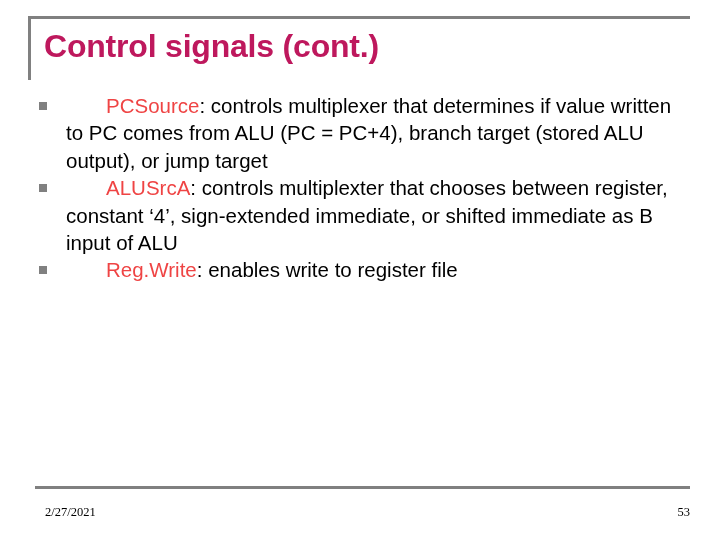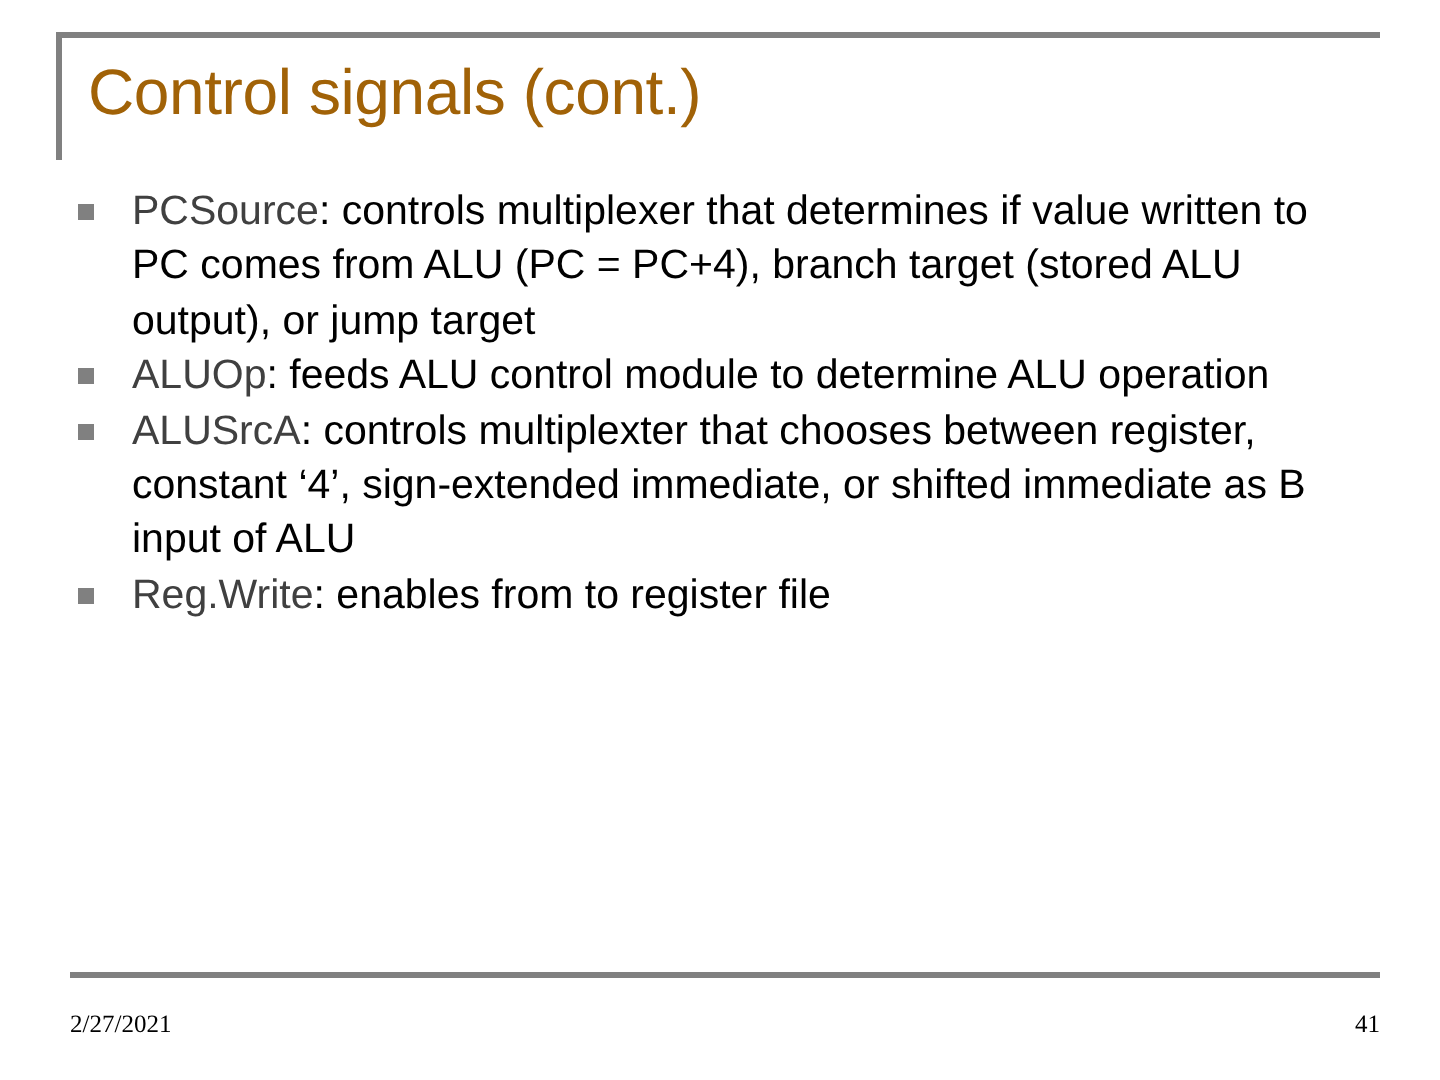--- a/index.html
+++ b/index.html
@@ -43,22 +43,22 @@
     width: 3px;
     height: 64px;
     background: #808080;
   }
   #page-title {
     position: absolute;
     left: 16px;
     top: 10px;
     font-size: 32px;
     line-height: 40px;
-    font-weight: normal;
-    color: #a16207;
+    font-weight: bold;
+    color: #be185d;
     white-space: nowrap;
     letter-spacing: -0.2px;
   }
 
   
   #bullet-list {
     position: absolute;
     left: 36px;
     top: 92px;
     width: 652px;
@@ -73,21 +73,22 @@
   }
   .bullet-marker {
     position: absolute;
     left: 3px;
     top: 10px;
     width: 8px;
     height: 8px;
     background: #808080;
   }
   .sig-name {
-    color: #404040;
+    color: #ef4444;
+    margin-left: 40px;
   }
   .bullet-text {
     color: #000000;
   }
 
   
   #footer-rule {
     position: absolute;
     left: 35px;
     top: 486px;
@@ -100,21 +101,21 @@
     left: 35px;
     top: 505px;
     width: 655px;
     height: 20px;
     font-family: "Liberation Serif", serif;
     font-size: 12.5px;
     color: #000000;
   }
   #footer-date {
     position: absolute;
-    left: 0;
+    left: 10px;
     top: 0;
     white-space: nowrap;
   }
   #footer-center {
     position: absolute;
     left: 0;
     top: 0;
     width: 655px;
     text-align: center;
     white-space: nowrap;
@@ -138,39 +139,35 @@
     <div id="page-title">Control signals (cont.)</div>
   </div>
 
   <div id="bullet-list">
 
     <div class="bullet-item">
       <span class="bullet-marker"></span>
       <span class="sig-name">PCSource</span><span class="bullet-text">: </span><span class="bullet-text">controls multiplexer that determines if value written to PC comes from ALU (PC = PC+4), branch target (stored ALU output), or jump target</span>
     </div>
 
-    <div class="bullet-item">
-      <span class="bullet-marker"></span>
-      <span class="sig-name">ALUOp</span><span class="bullet-text">: </span><span class="bullet-text">feeds ALU control module to determine ALU operation</span>
-    </div>
 
 
     <div class="bullet-item">
       <span class="bullet-marker"></span>
       <span class="sig-name">ALUSrcA</span><span class="bullet-text">: </span><span class="bullet-text">controls multiplexter that chooses between register, constant ‘4’, sign-extended immediate, or shifted immediate as B input of ALU</span>
     </div>
 
     <div class="bullet-item">
       <span class="bullet-marker"></span>
-      <span class="sig-name">Reg.Write</span><span class="bullet-text">: </span><span class="bullet-text">enables from to register file</span>
+      <span class="sig-name">Reg.Write</span><span class="bullet-text">: </span><span class="bullet-text">enables write to register file</span>
     </div>
 
 
   </div>
 
   <div id="footer-rule"></div>
 
   <div id="footer">
     <div id="footer-date">2/27/2021</div>
-    <div id="footer-pagenum">41</div>
+    <div id="footer-pagenum">53</div>
   </div>
 
 </div>
 
 </body></html>

